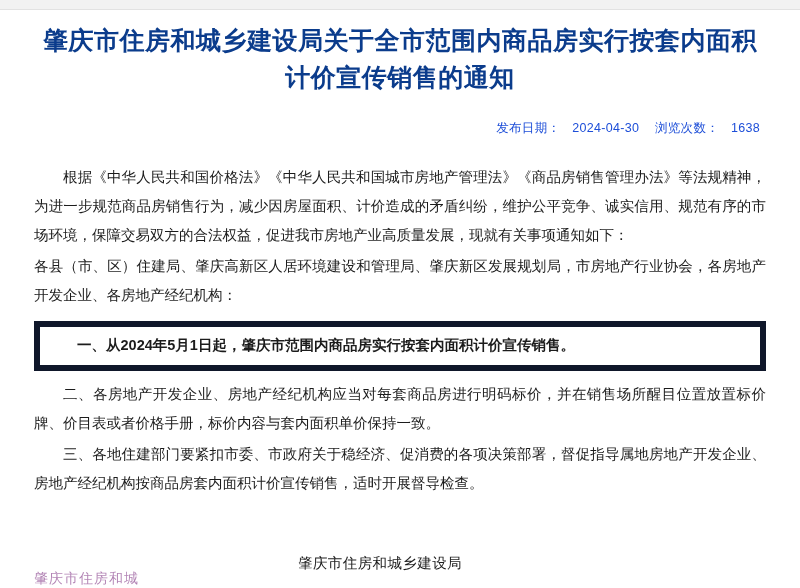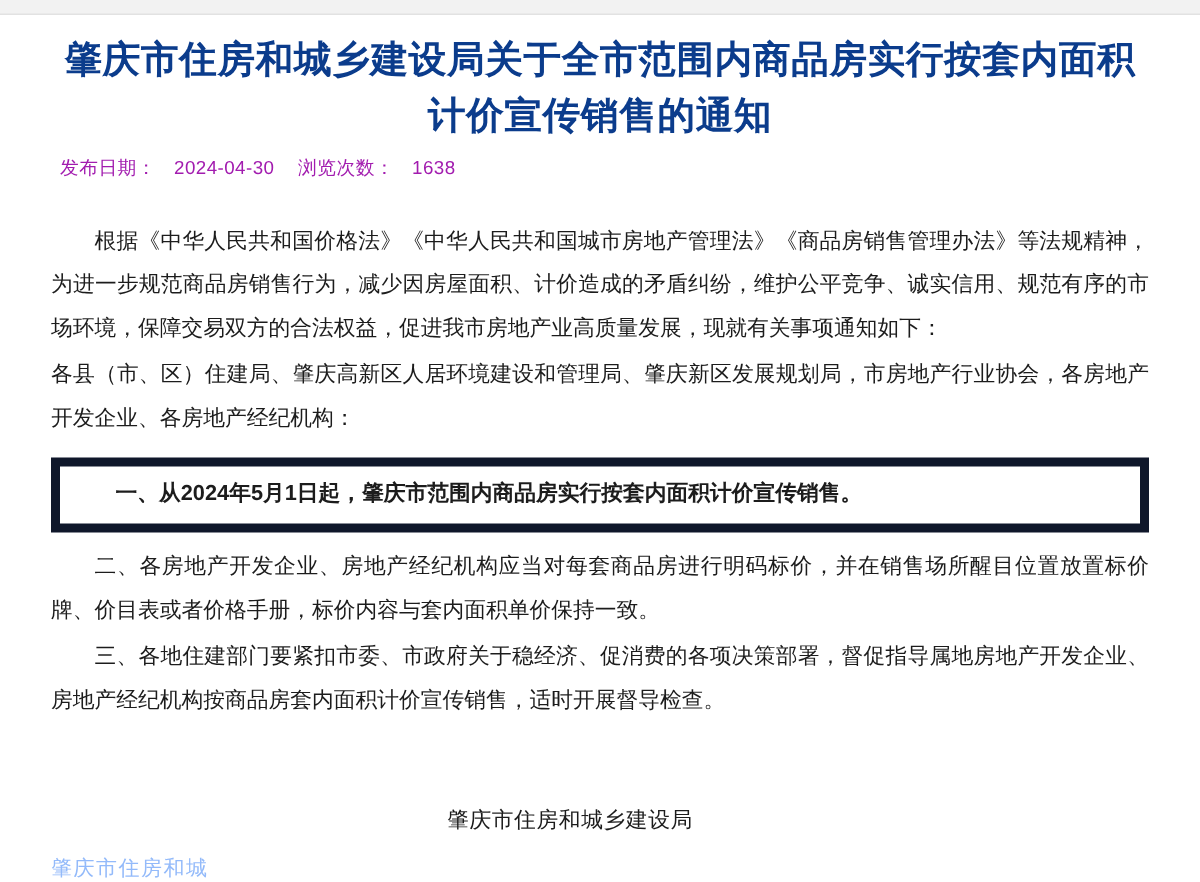--- a/index.html
+++ b/index.html
@@ -37,24 +37,24 @@
     font-size: 25px;
     line-height: 37px;
     font-weight: bold;
     color: #0b3c8c;
     text-align: center;
     letter-spacing: 0.5px;
     margin: 0 6px;
     font-family: "Liberation Sans", sans-serif;
   }
   .meta {
-    margin-top: 8px;
-    text-align: left;
+    margin-top: 24px;
+    text-align: right;
     font-size: 12.5px;
-    color: #a21caf;
+    color: #1d4ed8;
     letter-spacing: 0.3px;
   }
   .meta span { margin: 0 6px; }
   .body-text {
     margin-top: 26px;
     font-size: 14.5px;
     line-height: 29px;
     color: #1c1c1c;
     text-align: justify;
   }
@@ -81,21 +81,21 @@
     text-align: center;
     color: #1c1c1c;
     padding-right: 40px;
   }
   .sign div { letter-spacing: 0.4px; }
   .footer-fade {
     position: absolute;
     left: 34px;
     bottom: 0;
     font-size: 14px;
-    color: #3b82f6;
+    color: #701a75;
     letter-spacing: 1px;
     opacity: 0.55;
   }
 </style>
 </head>
 <body>
 
 <div class="page">
 
   <div class="topbar"></div>

